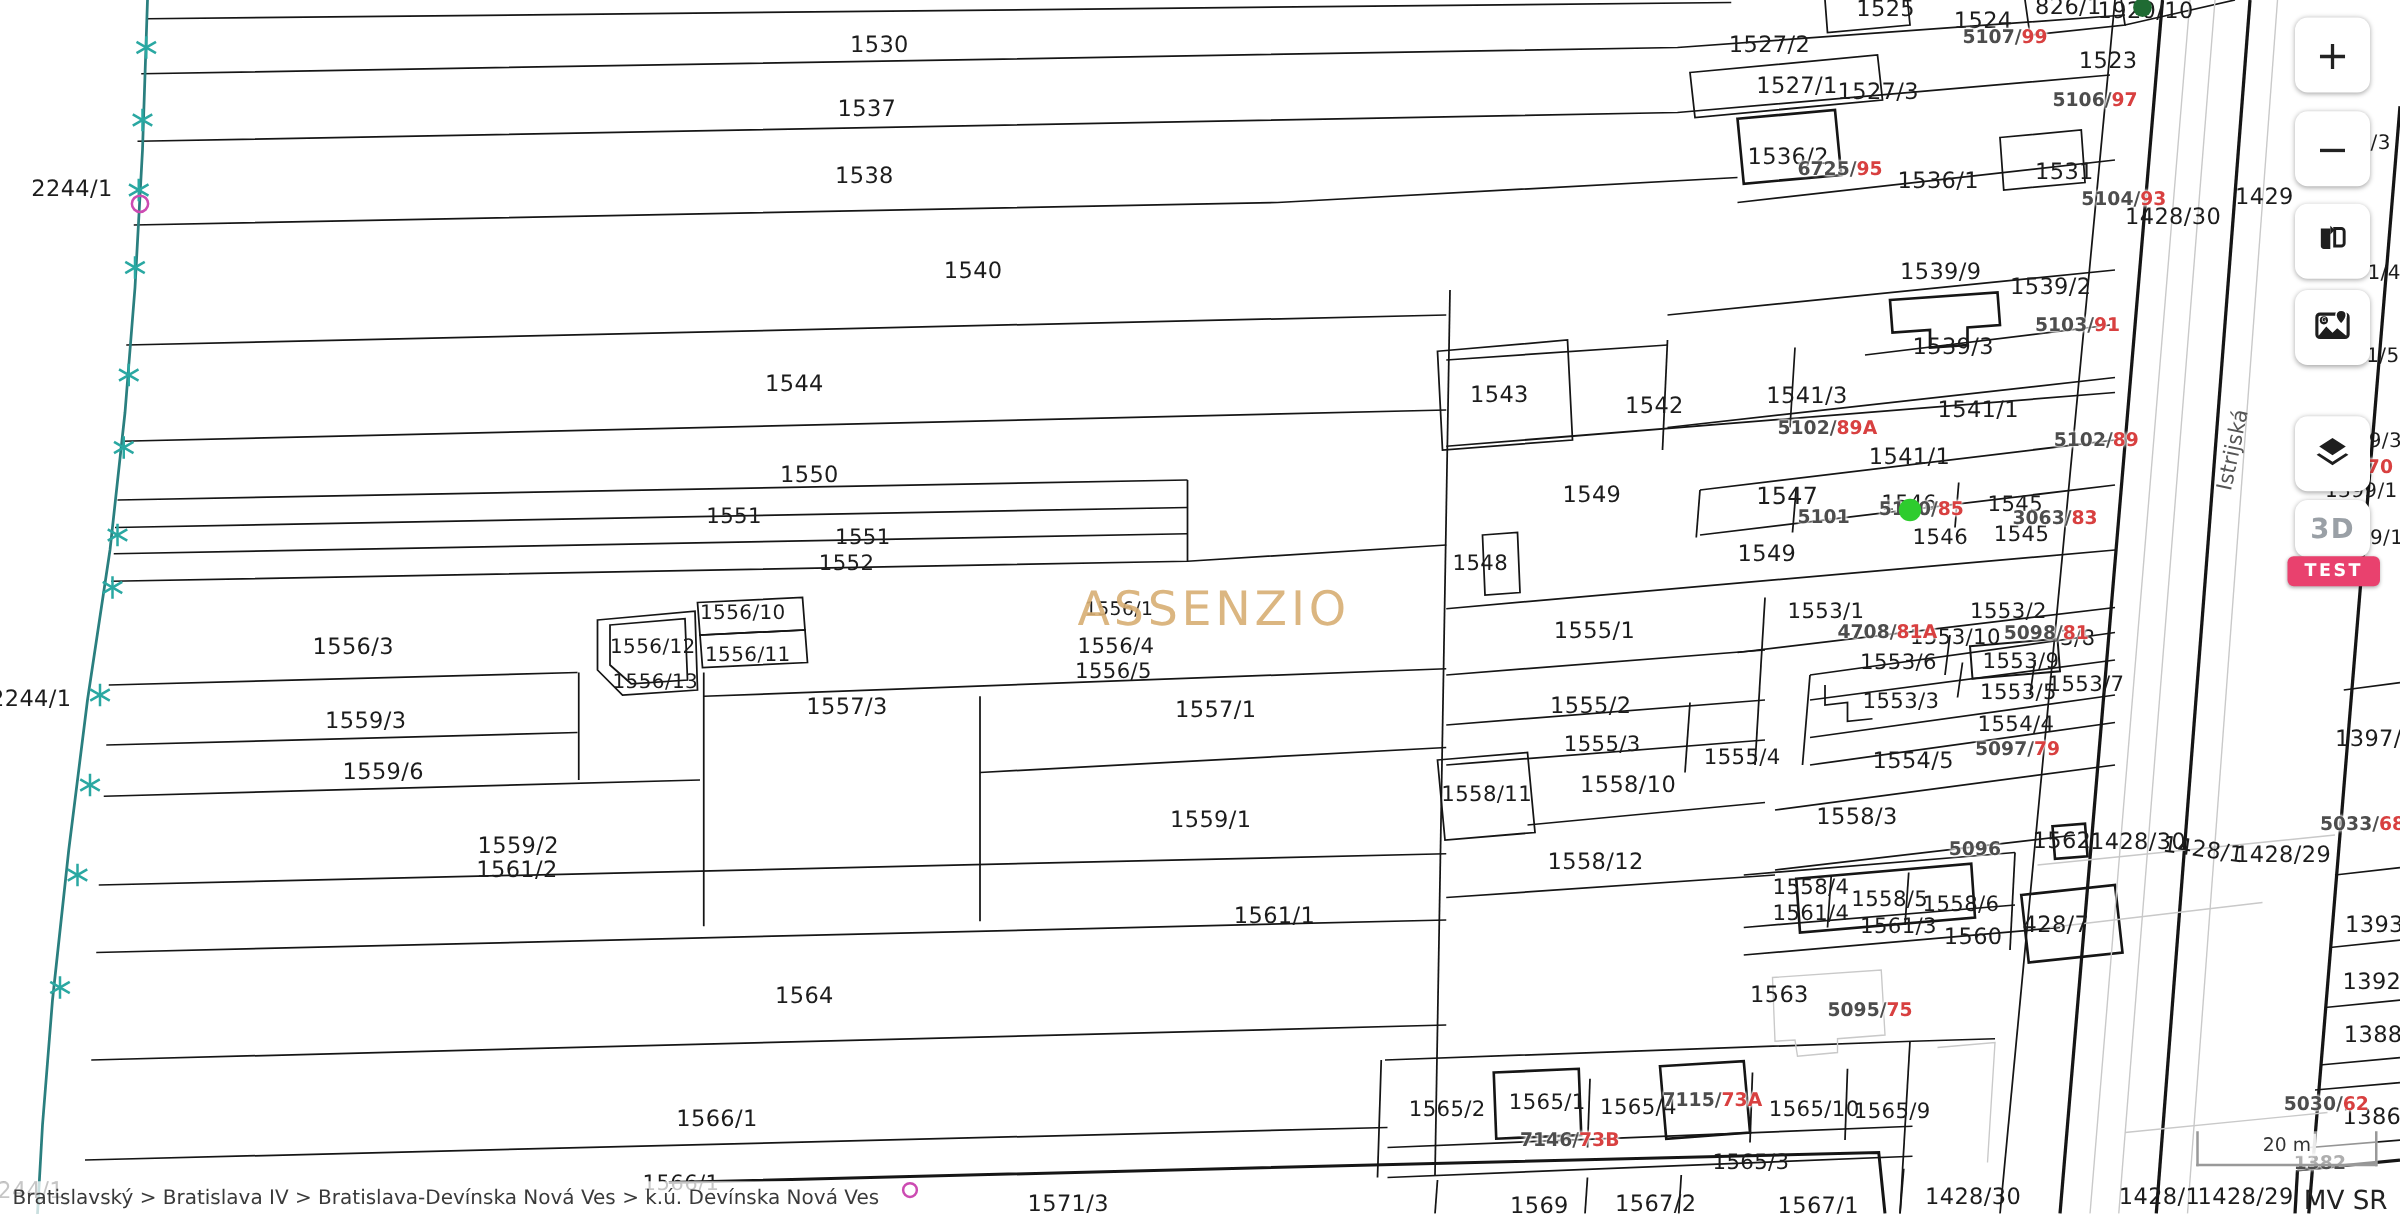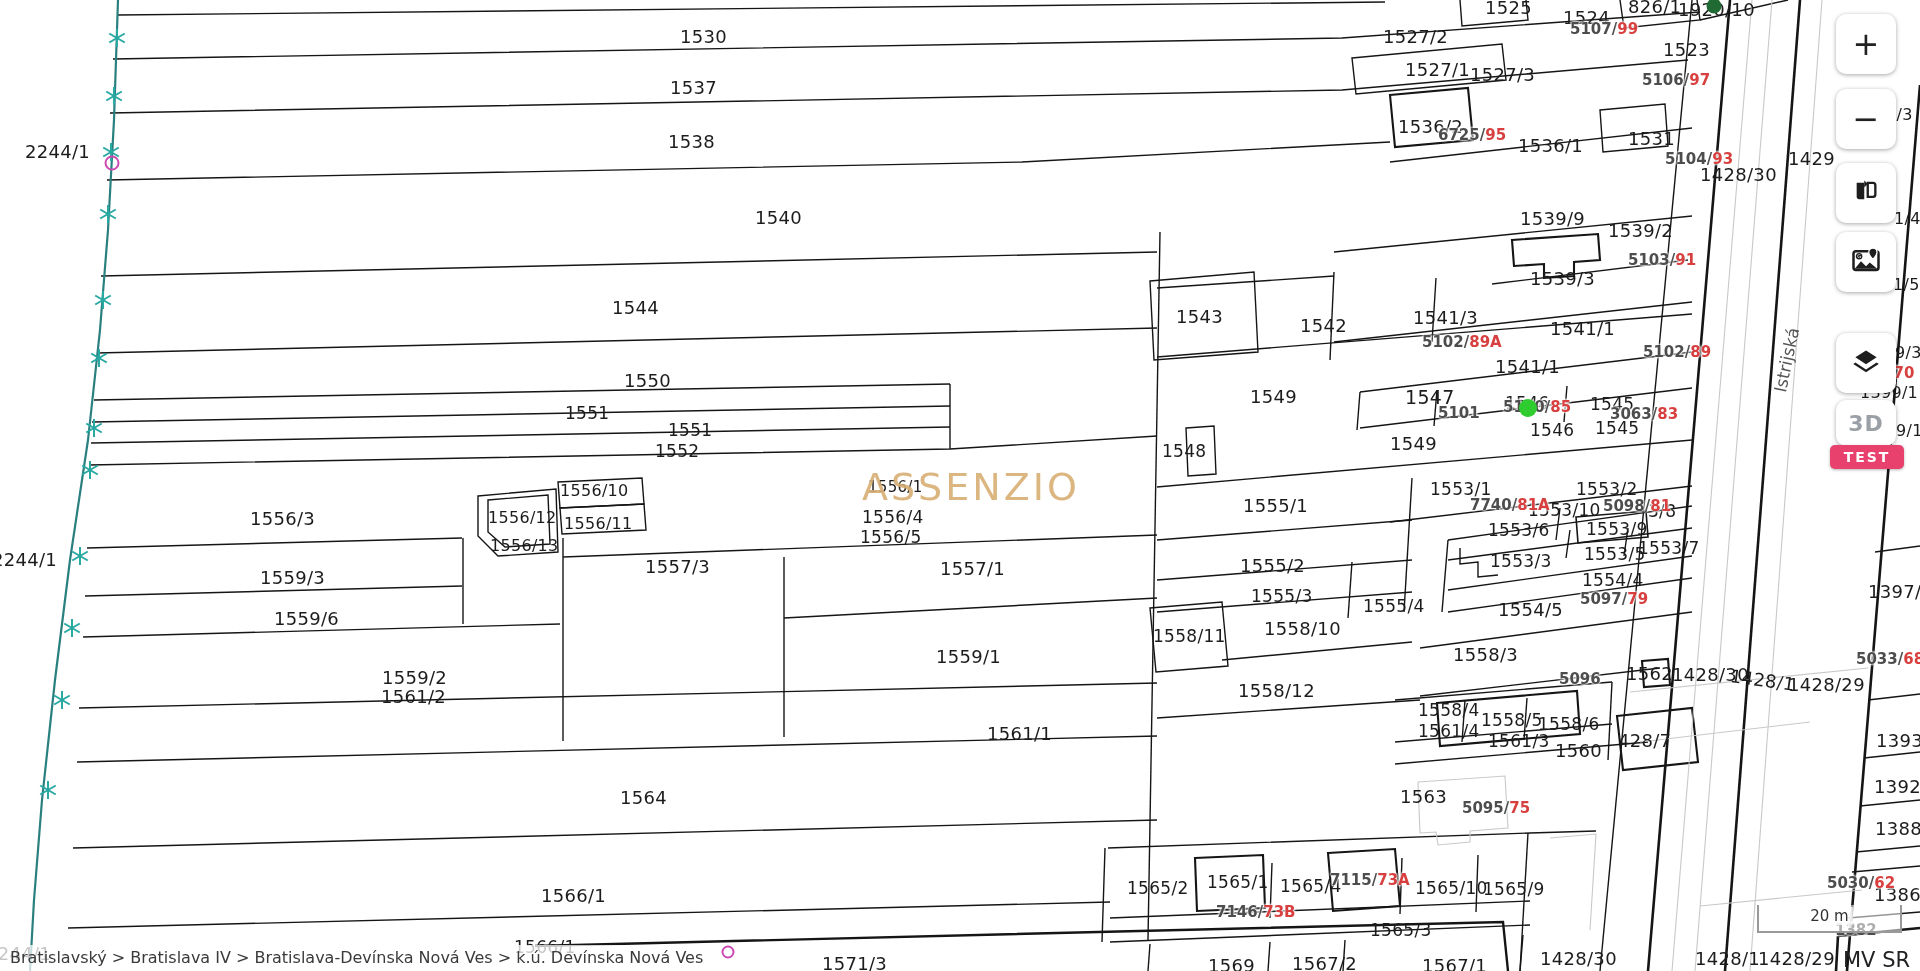--- a/index.html
+++ b/index.html
@@ -310,21 +310,21 @@
       <span class="reg-label" style="left: 1570px; top: 29px;"><span class="reg-gray">5107/</span><span class="reg-red">99</span></span>
       <span class="reg-label" style="left: 1642px; top: 80px;"><span class="reg-gray">5106/</span><span class="reg-red">97</span></span>
       <span class="reg-label" style="left: 1438px; top: 135px;"><span class="reg-gray">6725/</span><span class="reg-red">95</span></span>
       <span class="reg-label" style="left: 1665px; top: 159px;"><span class="reg-gray">5104/</span><span class="reg-red">93</span></span>
       <span class="reg-label" style="left: 1628px; top: 260px;"><span class="reg-gray">5103/</span><span class="reg-red">91</span></span>
       <span class="reg-label" style="left: 1422px; top: 342px;"><span class="reg-gray">5102/</span><span class="reg-red">89A</span></span>
       <span class="reg-label" style="left: 1643px; top: 352px;"><span class="reg-gray">5102/</span><span class="reg-red">89</span></span>
       <span class="reg-label" style="left: 1438px; top: 413px;"><span class="reg-gray">5101</span><span class="reg-red"></span></span>
       <span class="reg-label" style="left: 1503px; top: 407px;"><span class="reg-gray">5100/</span><span class="reg-red">85</span></span>
       <span class="reg-label" style="left: 1610px; top: 414px;"><span class="reg-gray">3063/</span><span class="reg-red">83</span></span>
-      <span class="reg-label" style="left: 1470px; top: 505px;"><span class="reg-gray">7740/</span><span class="reg-red">81A</span></span>
+      <span class="reg-label" style="left: 1470px; top: 505px;"><span class="reg-gray">4708/</span><span class="reg-red">81A</span></span>
       <span class="reg-label" style="left: 1603px; top: 506px;"><span class="reg-gray">5098/</span><span class="reg-red">81</span></span>
       <span class="reg-label" style="left: 1580px; top: 599px;"><span class="reg-gray">5097/</span><span class="reg-red">79</span></span>
       <span class="reg-label" style="left: 1559px; top: 679px;"><span class="reg-gray">5096</span><span class="reg-red"></span></span>
       <span class="reg-label" style="left: 1462px; top: 808px;"><span class="reg-gray">5095/</span><span class="reg-red">75</span></span>
       <span class="reg-label" style="left: 1330px; top: 880px;"><span class="reg-gray">7115/</span><span class="reg-red">73A</span></span>
       <span class="reg-label" style="left: 1216px; top: 912px;"><span class="reg-gray">7146/</span><span class="reg-red">73B</span></span>
       <span class="reg-label" style="left: 1856px; top: 659px;"><span class="reg-gray">5033/</span><span class="reg-red">68</span></span>
       <span class="reg-label" style="left: 1827px; top: 883px;"><span class="reg-gray">5030/</span><span class="reg-red">62</span></span>
       <span class="reg-label" style="left: 1835px; top: 930px;"><span class="reg-gray">1382</span><span class="reg-red"></span></span>
       <span class="reg-label" style="left: 1888px; top: 373px;"><span class="reg-gray"></span><span class="reg-red">/70</span></span>

